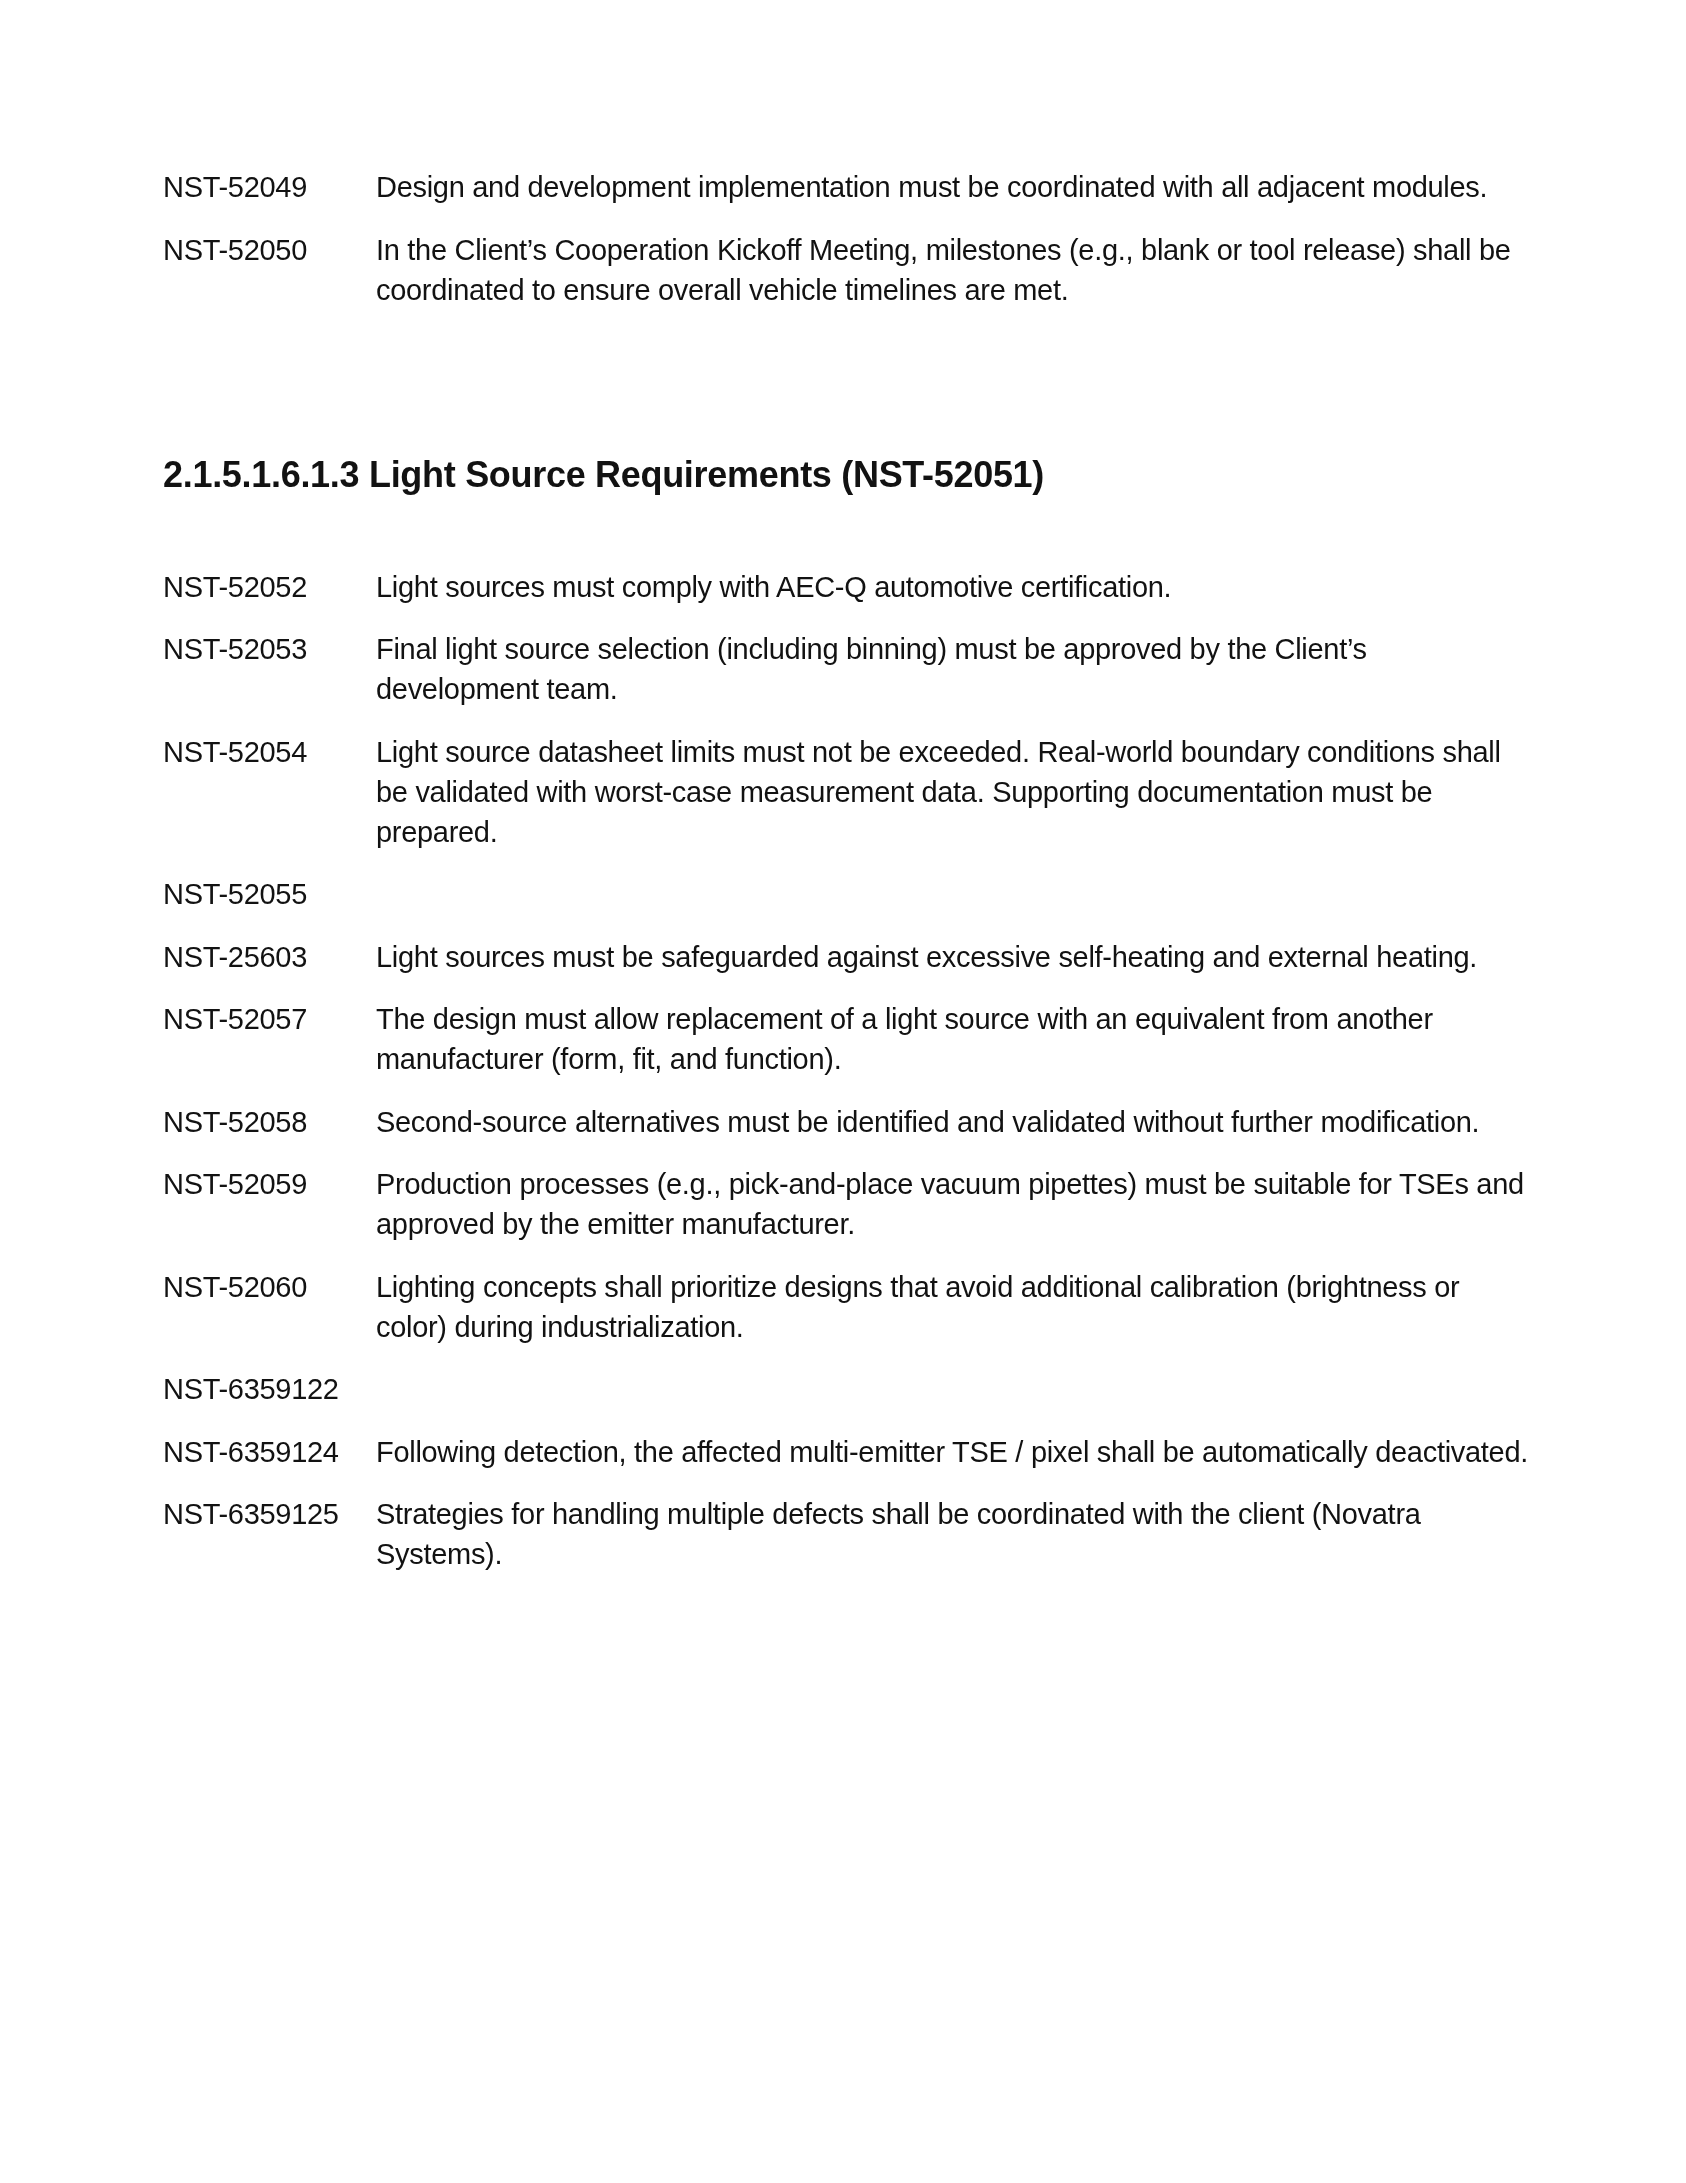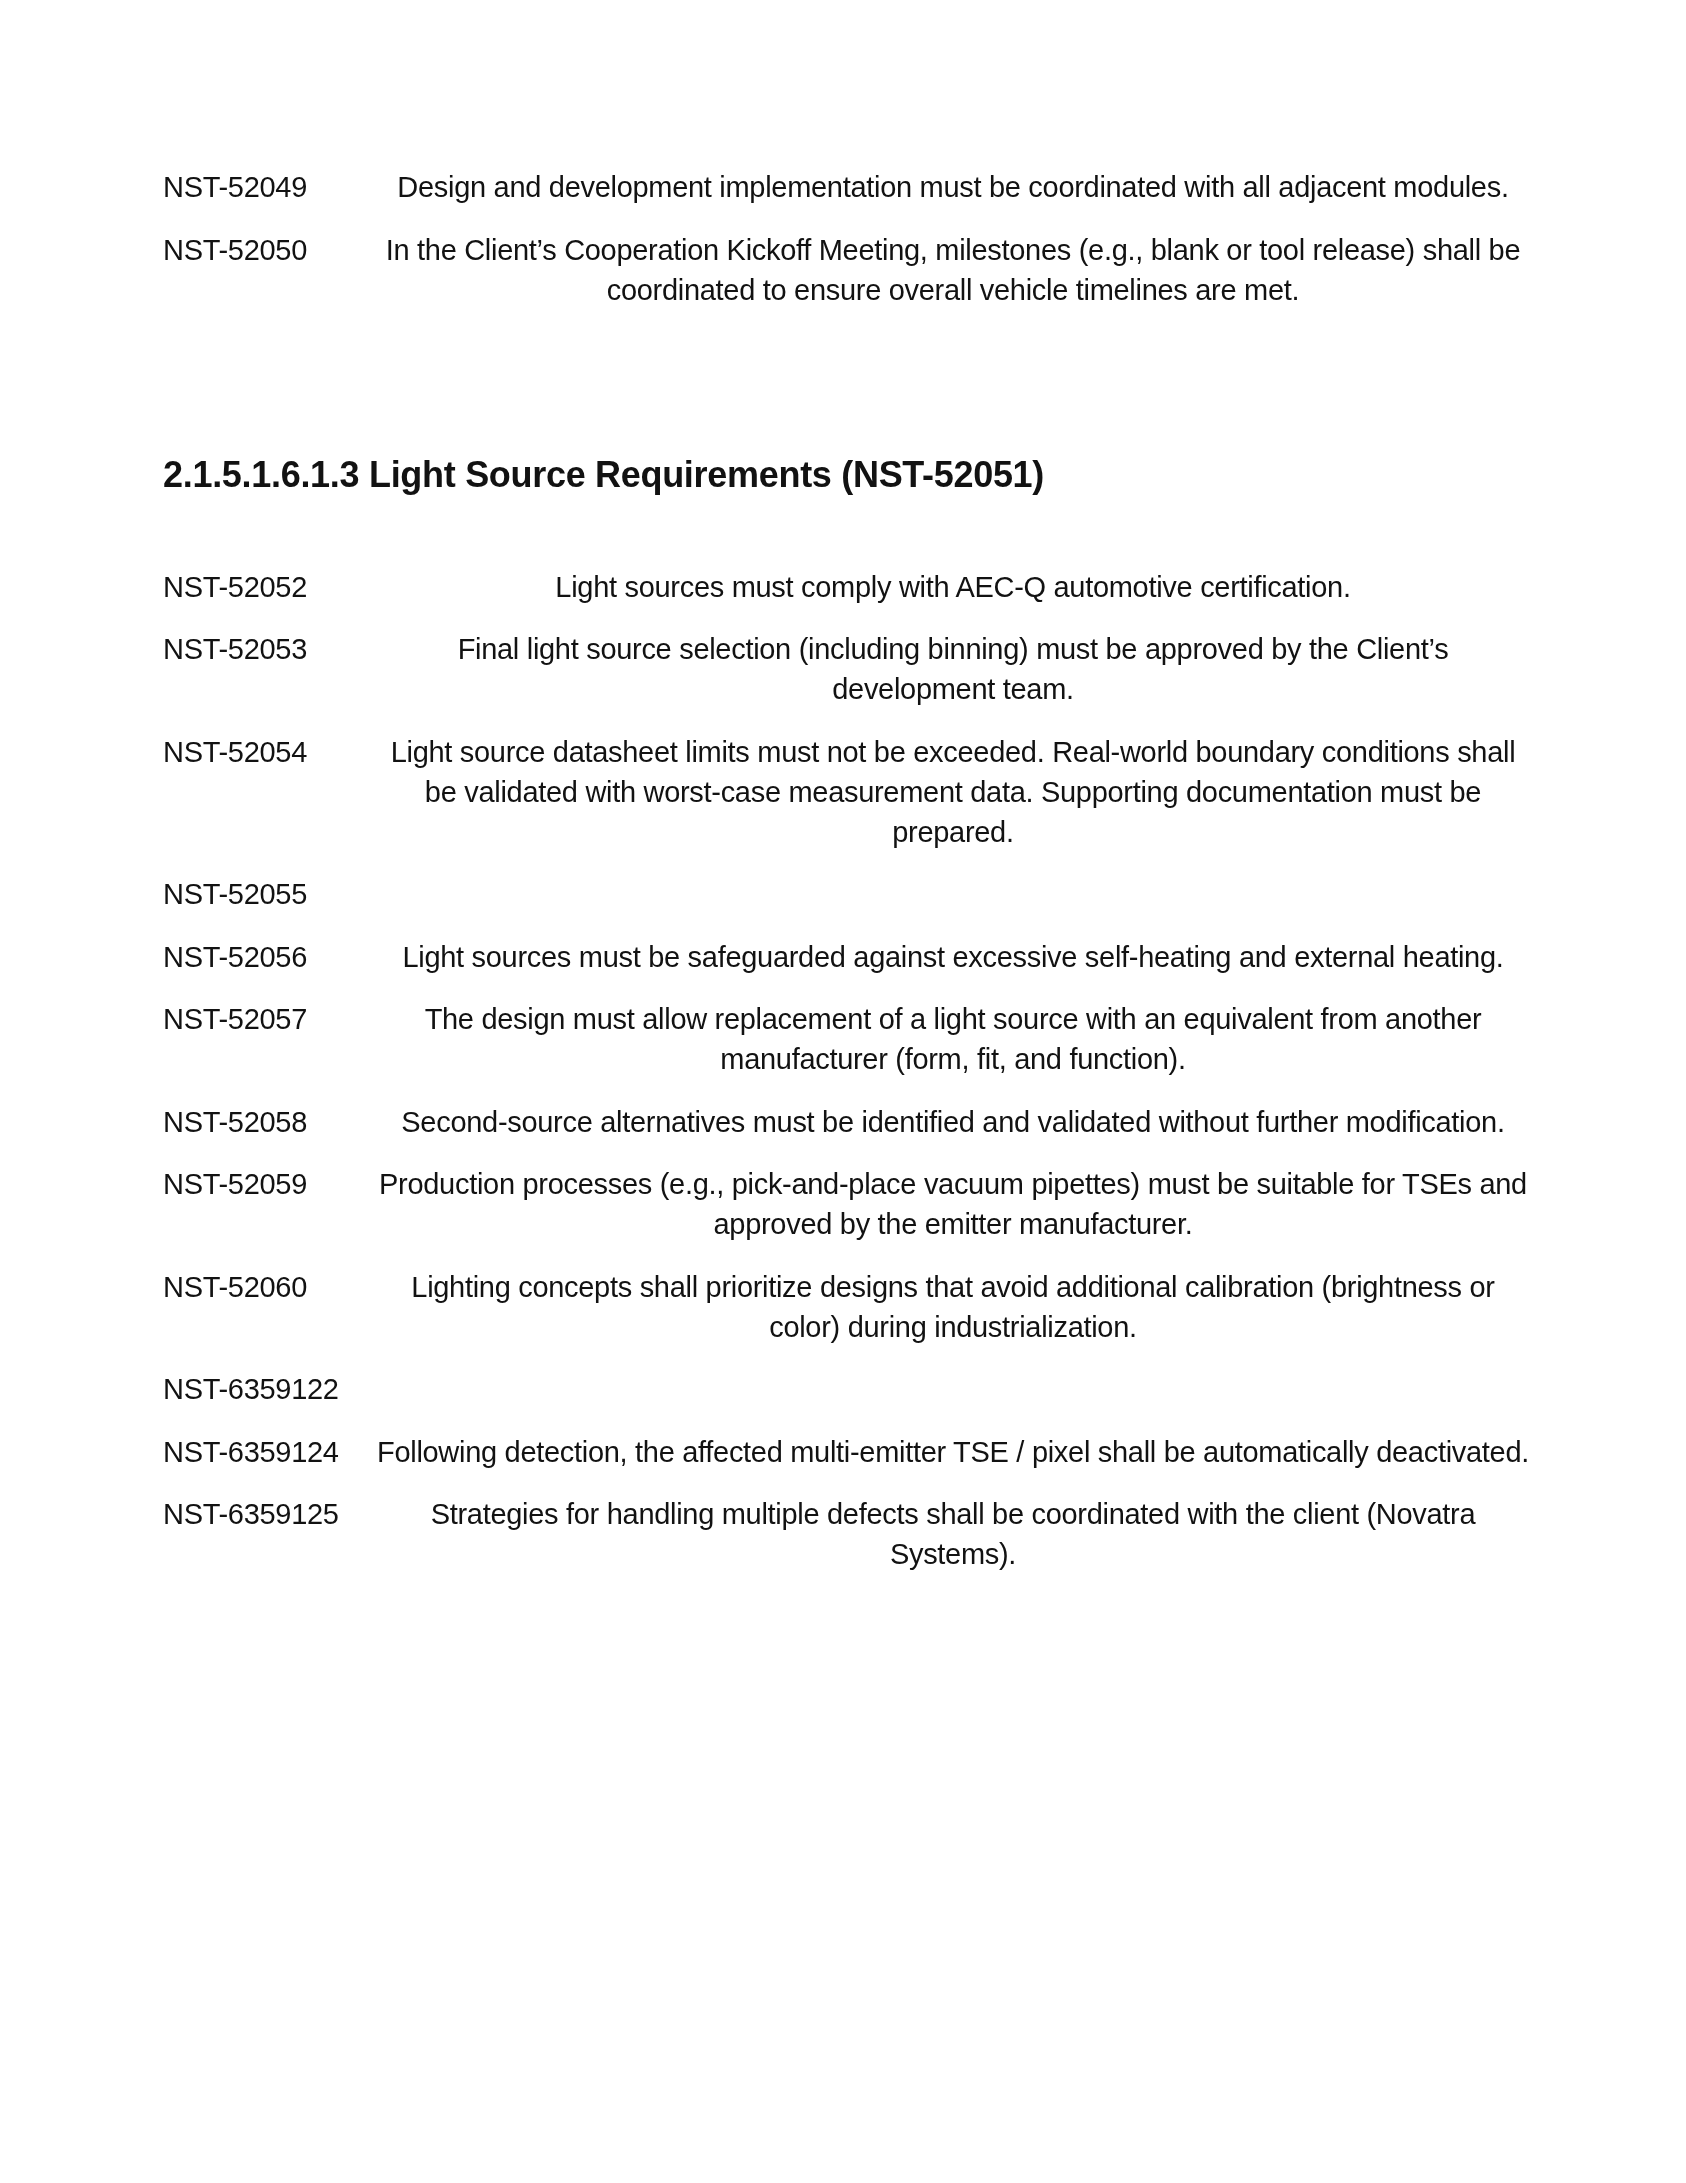--- a/index.html
+++ b/index.html
@@ -26,21 +26,20 @@
     align-items: flex-start;
     margin: 0 0 22.5px 0;
   }
   .req-id {
     flex: 0 0 213px;
     width: 213px;
   }
   .req-text {
     width: 1154px;
     max-width: 1154px;
-    text-align: center;
   }
   .section-heading {
     font-weight: 700;
     font-size: 36px;
     line-height: 40px;
   }
   .heading-1 {
     margin: 145px 0 72px 0;
   }
   .heading-2 {
@@ -74,21 +73,21 @@
       <div class="req-text">Final light source selection (including binning) must be approved by the Client’s development team.</div>
     </div>
     <div class="req">
       <div class="req-id">NST-52054</div>
       <div class="req-text">Light source datasheet limits must not be exceeded. Real-world boundary conditions shall be validated with worst-case measurement data. Supporting documentation must be prepared.</div>
     </div>
     <div class="req">
       <div class="req-id">NST-52055</div>
     </div>
     <div class="req">
-      <div class="req-id">NST-52056</div>
+      <div class="req-id">NST-25603</div>
       <div class="req-text">Light sources must be safeguarded against excessive self-heating and external heating.</div>
     </div>
     <div class="req">
       <div class="req-id">NST-52057</div>
       <div class="req-text">The design must allow replacement of a light source with an equivalent from another manufacturer (form, fit, and function).</div>
     </div>
     <div class="req">
       <div class="req-id">NST-52058</div>
       <div class="req-text">Second-source alternatives must be identified and validated without further modification.</div>
     </div>

